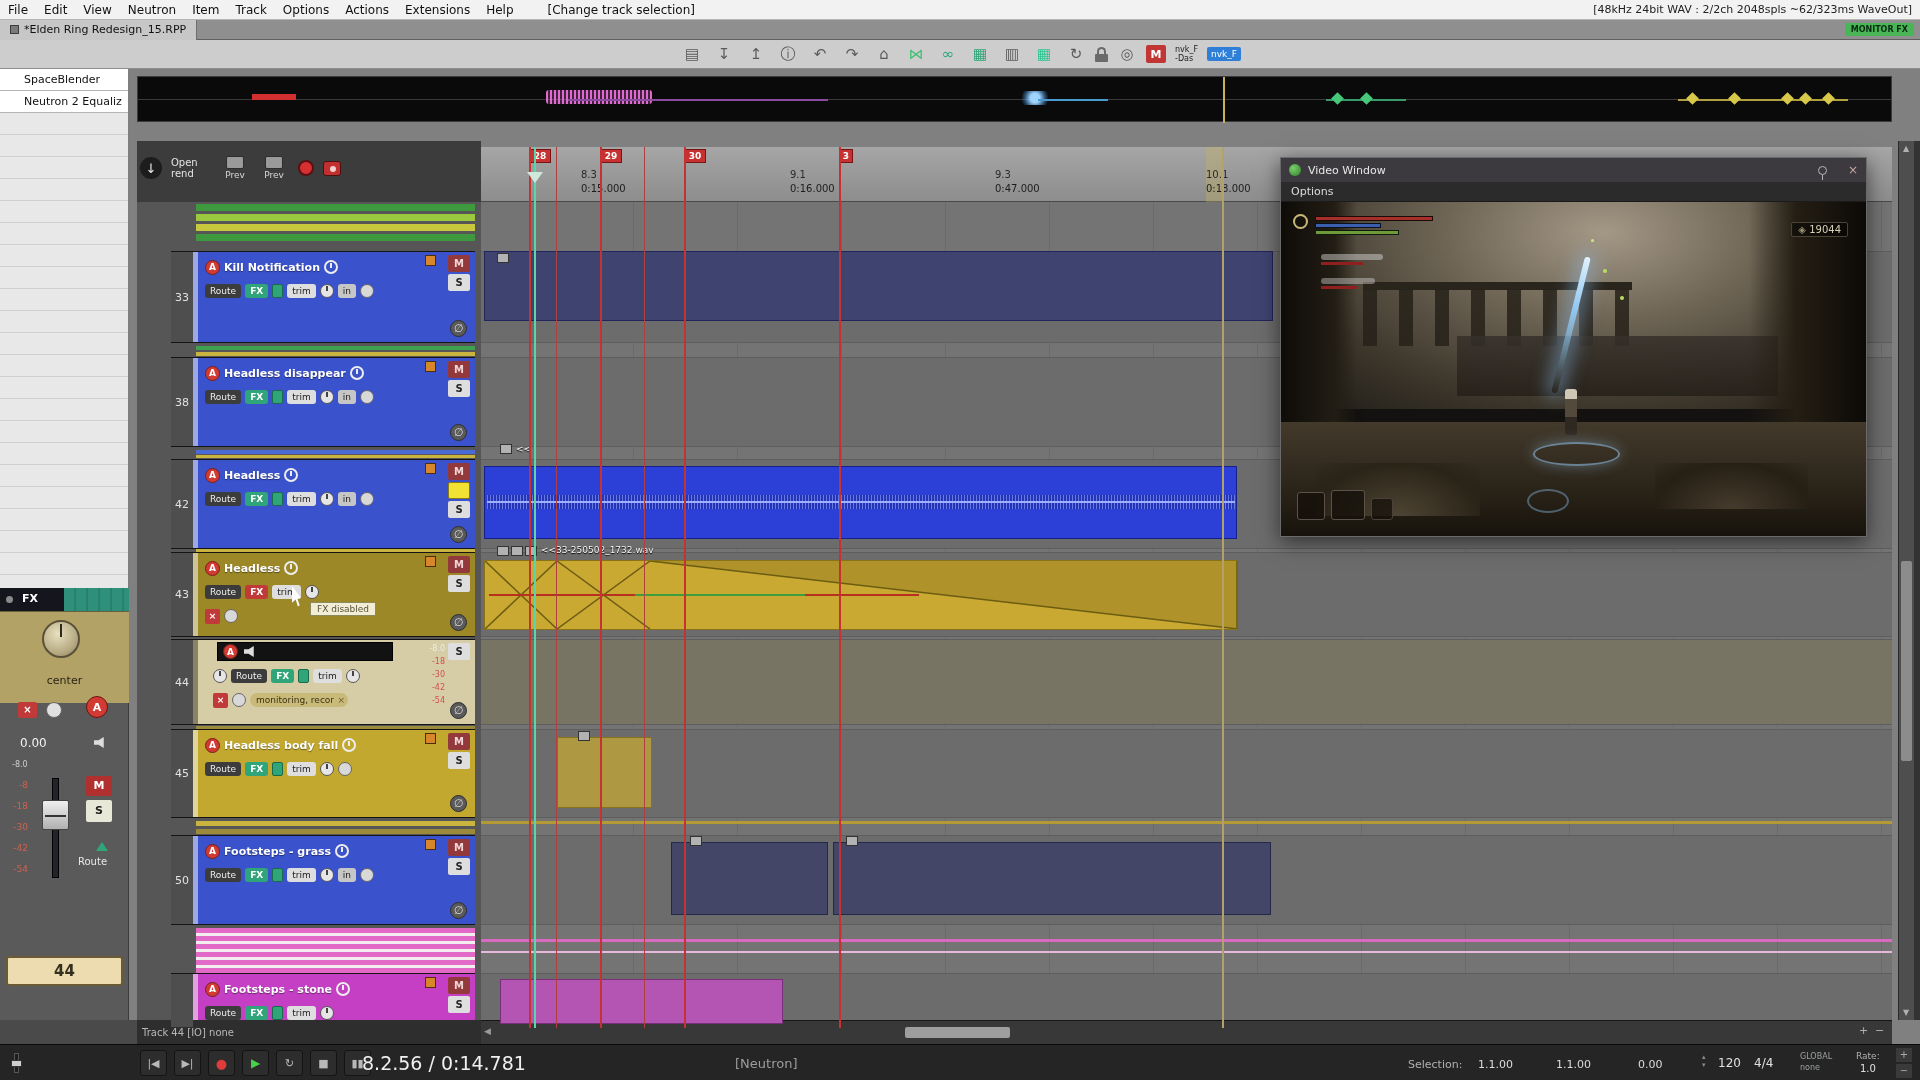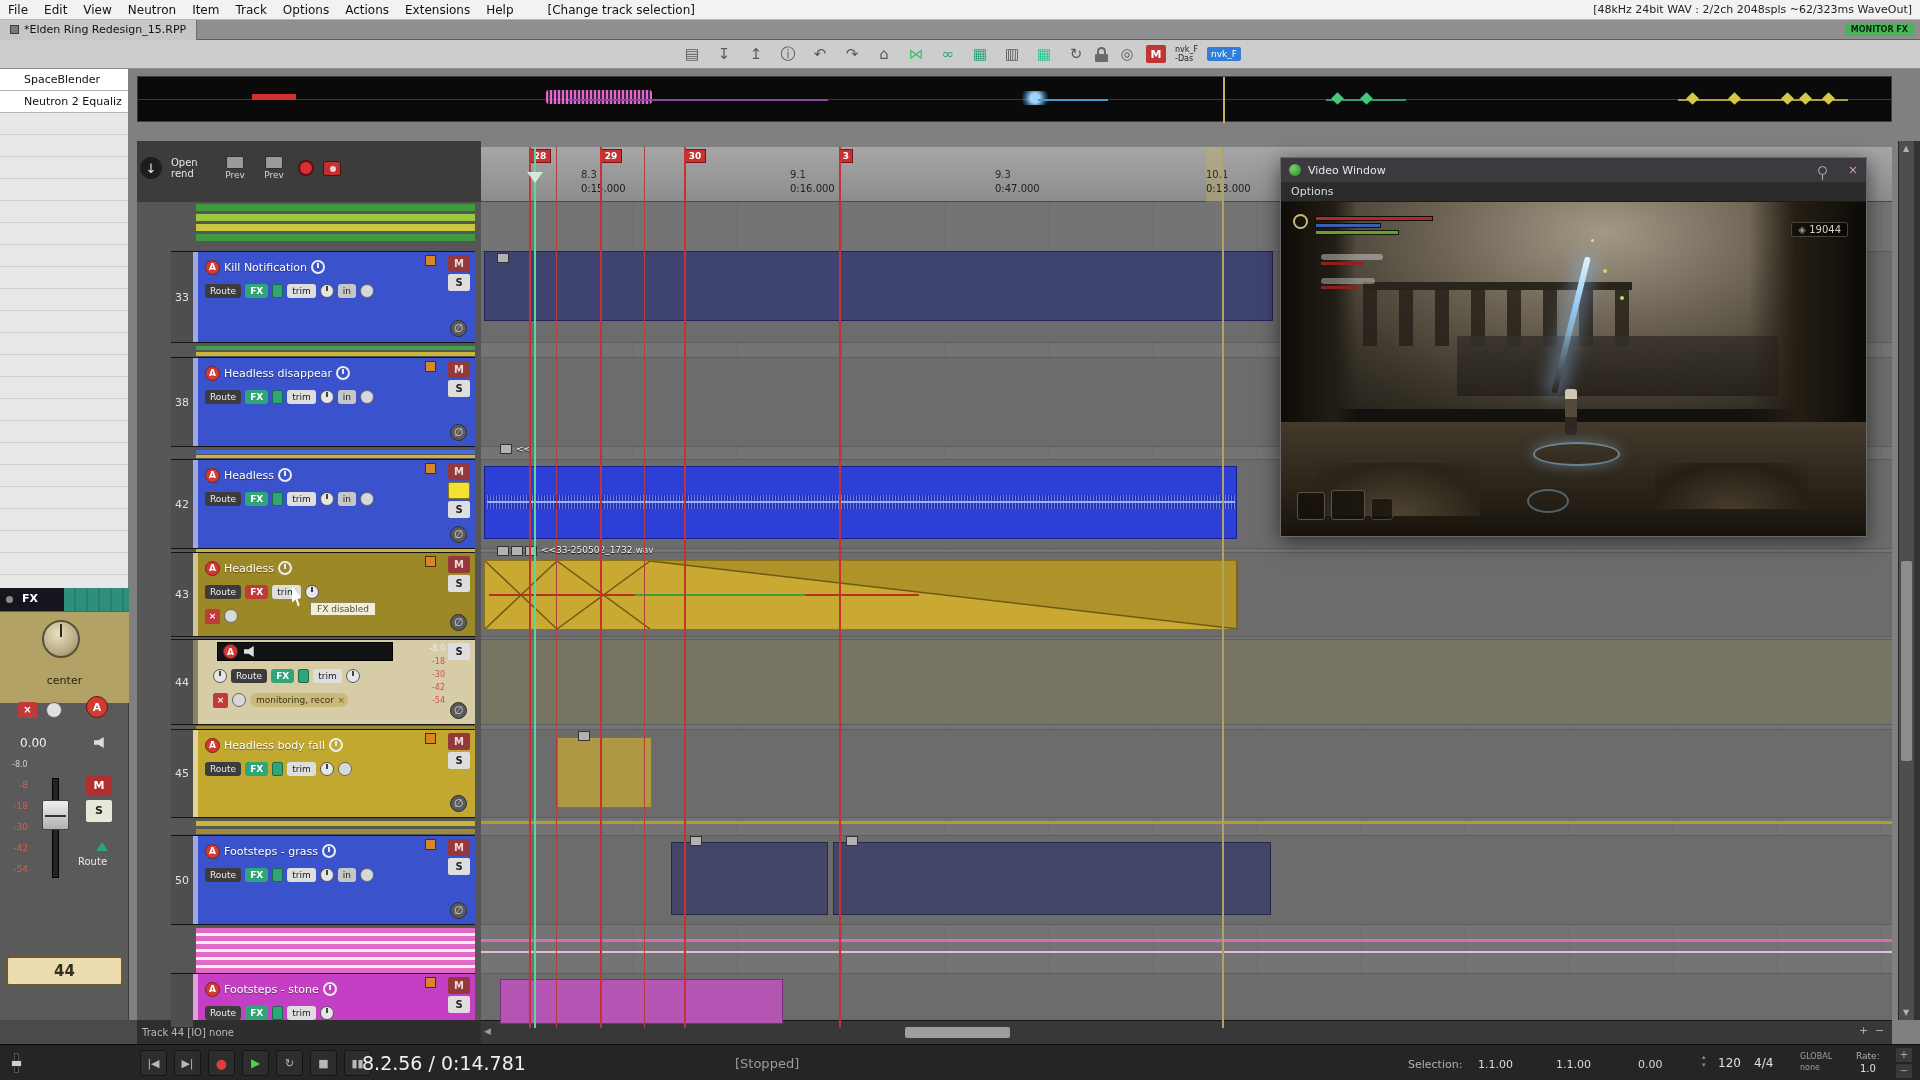--- a/index.html
+++ b/index.html
@@ -52,21 +52,21 @@
 .grip{position:absolute;left:7px;width:20px;height:2px;background:#9a9a9a}
 .strip{position:absolute;left:196px;width:279px}
 .tcp{position:absolute;left:171px;width:304px;border-top:1px solid #141414;border-bottom:1px solid #141414;overflow:hidden}
 .tcp::before{content:"";position:absolute;left:22px;top:0;bottom:0;width:5px;background:rgba(255,255,255,.5)}
 .c-blue{background:#3a52cc}.c-olive{background:#9c8826}.c-olive2{background:#c2a82e}.c-mag{background:#c43fc4}.c-sel{background:#d6cda6}
 .c-sel::before{background:#8a8264}
 .numzone{position:absolute;left:0;top:0;bottom:0;width:22px;background:#4e4e4e;color:#e2e2e2;font-size:11px;display:flex;align-items:center;justify-content:center;z-index:2}
 .tbody{margin-left:32px;padding-top:3px}
 .trow{display:flex;align-items:center;gap:4px;height:24px;padding-left:2px}
 .arm{width:15px;height:15px;border-radius:50%;background:#d23b34;color:#fff;font-size:9px;font-weight:bold;display:flex;align-items:center;justify-content:center;border:1px solid #7a1f1a;flex:none}
-.tname{color:#fff;font-weight:normal;font-size:11px;white-space:nowrap;text-shadow:0 1px 1px rgba(0,0,0,.45)}
+.tname{color:#fff;font-weight:bold;font-size:11px;white-space:nowrap;text-shadow:0 1px 1px rgba(0,0,0,.45)}
 .pill{font-size:9px;line-height:14px;padding:0 5px;border-radius:3px;white-space:nowrap}
 .p-route{background:#3c3c3c;color:#eee}
 .p-fx{background:#2fa579;color:#fff;font-weight:bold}
 .p-fx.off{background:#c03a3a}
 .p-trim{background:#dedede;color:#222}
 .p-in{background:#c6c6c6;color:#222}
 .sqbtn{width:11px;height:14px;background:#2fa579;border:1px solid #1a6a4c;border-radius:2px;flex:none}
 .dotbtn{width:14px;height:14px;border-radius:50%;background:#d8d8d8;border:1px solid #666;flex:none}
 .clk{width:14px;height:14px;border-radius:50%;position:relative;flex:none}
 .clk.lt{border:2px solid #ededed}
@@ -615,21 +615,21 @@
     <div class="abs" style="left:140px;top:5px;display:flex;gap:7px">
       <span class="tbut">|◀</span>
       <span class="tbut">▶|</span>
       <span class="tbut rec">●</span>
       <span class="tbut play">▶</span>
       <span class="tbut">↻</span>
       <span class="tbut">■</span>
       <span class="tbut">▮▮</span>
     </div>
     <span class="abs" style="left:362px;top:7px;font-size:19px;color:#f0f0f0">8.2.56 / 0:14.781</span>
-    <span class="abs" style="left:735px;top:11px;font-size:13px;color:#9c9c9c">[Stopped]</span>
+    <span class="abs" style="left:735px;top:11px;font-size:13px;color:#9c9c9c">[Neutron]</span>
     <span class="abs" style="left:1408px;top:13px;font-size:11px;color:#b0b0b0">Selection:</span>
     <span class="abs" style="left:1478px;top:13px;font-size:11px;color:#dcdcdc">1.1.00</span>
     <span class="abs" style="left:1556px;top:13px;font-size:11px;color:#dcdcdc">1.1.00</span>
     <span class="abs" style="left:1638px;top:13px;font-size:11px;color:#dcdcdc">0.00</span>
     <span class="abs" style="left:1702px;top:8px;font-size:7px;line-height:8px;color:#8a8a8a">▴<br>▾</span>
     <span class="abs" style="left:1718px;top:11px;font-size:12px;color:#e0e0e0">120</span>
     <span class="abs" style="left:1754px;top:11px;font-size:12px;color:#e0e0e0">4/4</span>
     <span class="abs" style="left:1800px;top:7px;font-size:8px;color:#9aa0a0">GLOBAL</span>
     <span class="abs" style="left:1800px;top:18px;font-size:8px;color:#9aa0a0">none</span>
     <span class="abs" style="left:1856px;top:6px;font-size:9px;color:#b0b0b0">Rate:</span>

